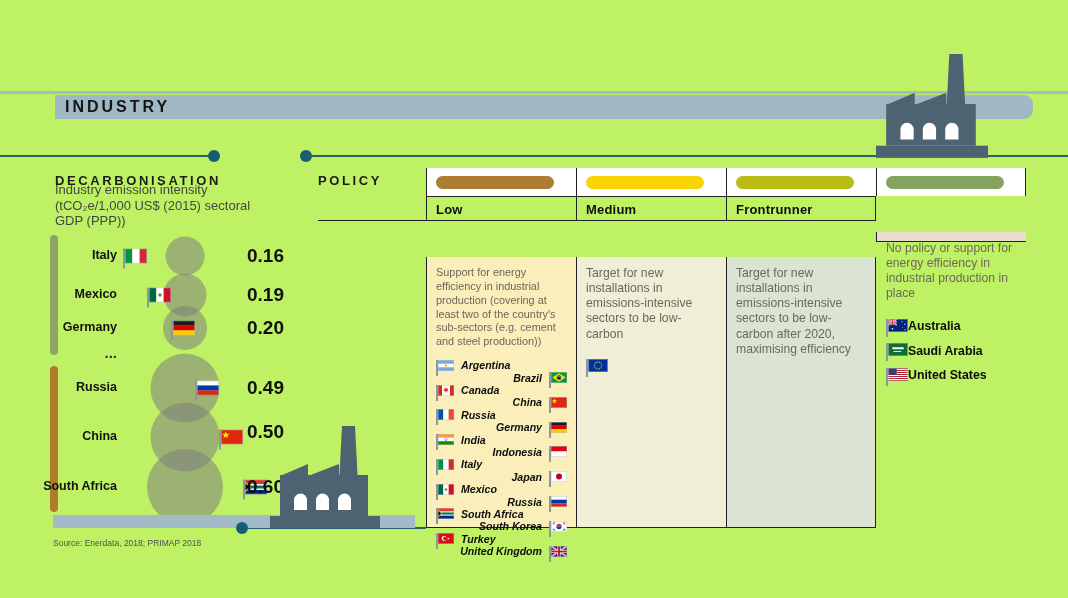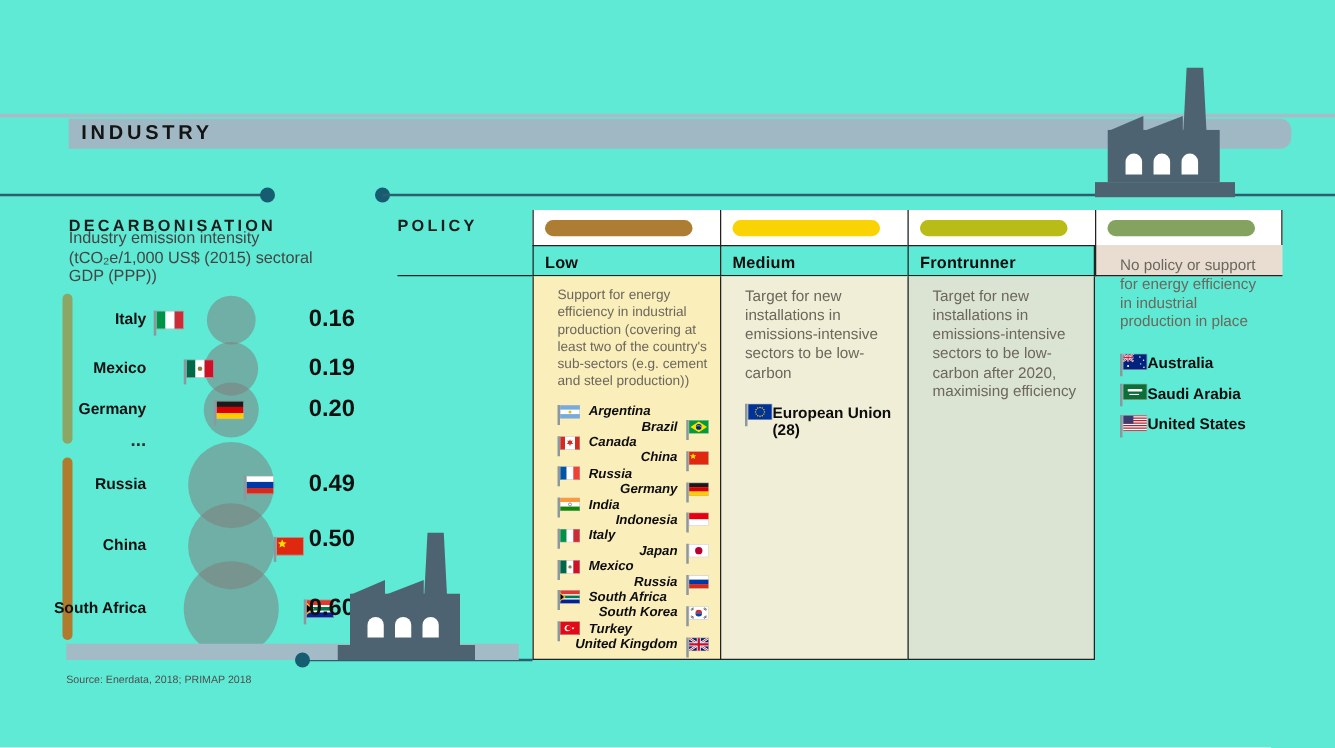--- a/index.html
+++ b/index.html
@@ -1,16 +1,16 @@
 <!DOCTYPE html>
 <html><head>
 <meta charset="utf-8">
 <style>
   html,body{margin:0;padding:0;background:#ffffff;}
-  .page{position:relative;width:1068px;height:598px;background:#5eead4;overflow:hidden;
+  .page{position:relative;width:1068px;height:598px;background:#bef264;overflow:hidden;
         font-family:"Liberation Sans","DejaVu Sans",sans-serif;color:#1a1a1a;}
 
   
   .top-rule{position:absolute;left:0;top:91px;width:1068px;height:2.5px;background:#a6bdc8;}
   .title-bar{position:absolute;left:55px;top:95px;width:978px;height:24px;background:#9fb8c4;
              border-radius:0 9px 9px 0;display:flex;align-items:center;}
   .title-bar span{font-size:16px;font-weight:bold;letter-spacing:3px;padding-left:10px;color:#141414;}
 
   .sec-label{position:absolute;top:137px;font-size:13px;font-weight:bold;letter-spacing:2.6px;color:#1c1c1c;margin-top:36px;}
   .teal-line{position:absolute;height:1.6px;background:#2b5f70;}
@@ -42,21 +42,21 @@
              font-weight:bold;line-height:1.34;letter-spacing:0.2px;color:#0e0e0e;white-space:pre-line;}
   .label-ext-line{position:absolute;left:318px;top:220px;width:108px;height:1.4px;background:#1f1f1f;}
   .ptable{position:absolute;left:426px;top:168px;display:grid;grid-template-columns:repeat(4,150px);
           grid-template-rows:28px 25px 307px;}
   .ptable > div{box-sizing:border-box;border-left:1.4px solid #222;}
   .ptable > div.last{border-right:1.4px solid #222;}
   .bar-cell{background:#fff;}
   .pill{width:118px;height:13px;border-radius:6.5px;margin:8px 0 0 9px;}
   .lab-cell{border-top:1.4px solid #222;border-bottom:1.4px solid #222;font-size:13px;font-weight:bold;
             padding:5px 0 0 9px;letter-spacing:0.2px;color:#0e0e0e;}
-  .body-cell{border-bottom:1.4px solid #222;padding:9px 9px 0 19px;}
+  .body-cell{border-bottom:1.4px solid #222;padding:9px 9px 0 9px;margin-top:36px;}
   .desc{margin:0;font-size:12.2px;line-height:1.24;color:#6c675c;}
   .desc-small{font-size:10.9px;line-height:1.27;}
   .clist{margin-top:17px;}
   .entry{display:flex;align-items:flex-start;margin-bottom:10px;font-size:12.3px;font-weight:bold;color:#0d0d0d;}
   .entry .name{max-width:98px;line-height:1.15;padding-top:0.5px;}
   .m-list{margin-top:10px;font-style:italic;}
   .m-entry{height:12.4px;display:flex;align-items:center;gap:7px;font-size:10.6px;font-weight:bold;color:#0d0d0d;}
   .m-entry.right{justify-content:flex-end;}
 
   
@@ -442,21 +442,20 @@
                 <circle cx="35.5" cy="29.5" r="1.8" fill="#ffcc00"></circle>
                 <circle cx="30.0" cy="31.0" r="1.8" fill="#ffcc00"></circle>
                 <circle cx="24.5" cy="29.5" r="1.8" fill="#ffcc00"></circle>
                 <circle cx="20.5" cy="25.5" r="1.8" fill="#ffcc00"></circle>
                 <circle cx="19.0" cy="20.0" r="1.8" fill="#ffcc00"></circle>
                 <circle cx="20.5" cy="14.5" r="1.8" fill="#ffcc00"></circle>
                 <circle cx="24.5" cy="10.5" r="1.8" fill="#ffcc00"></circle>
                 <rect x="0.7" y="0.7" width="58.6" height="38.6" fill="none" stroke="#b5b5b5" stroke-width="1.4"></rect>
               </svg>
             </span>
-            <span class="name">European Union (28)</span>
           </div>
         </div>
       </div>
       <div class="body-cell last" style="background: rgb(219, 228, 210);">
         <p class="desc">Target for new installations in emissions-intensive sectors to be low-carbon after 2020, maximising efficiency</p>
       </div>
     </div>
 
   <div class="teal-line" style="left:242px;top:527px;width:184px;"></div>
   <div class="bottom-bar"></div>

